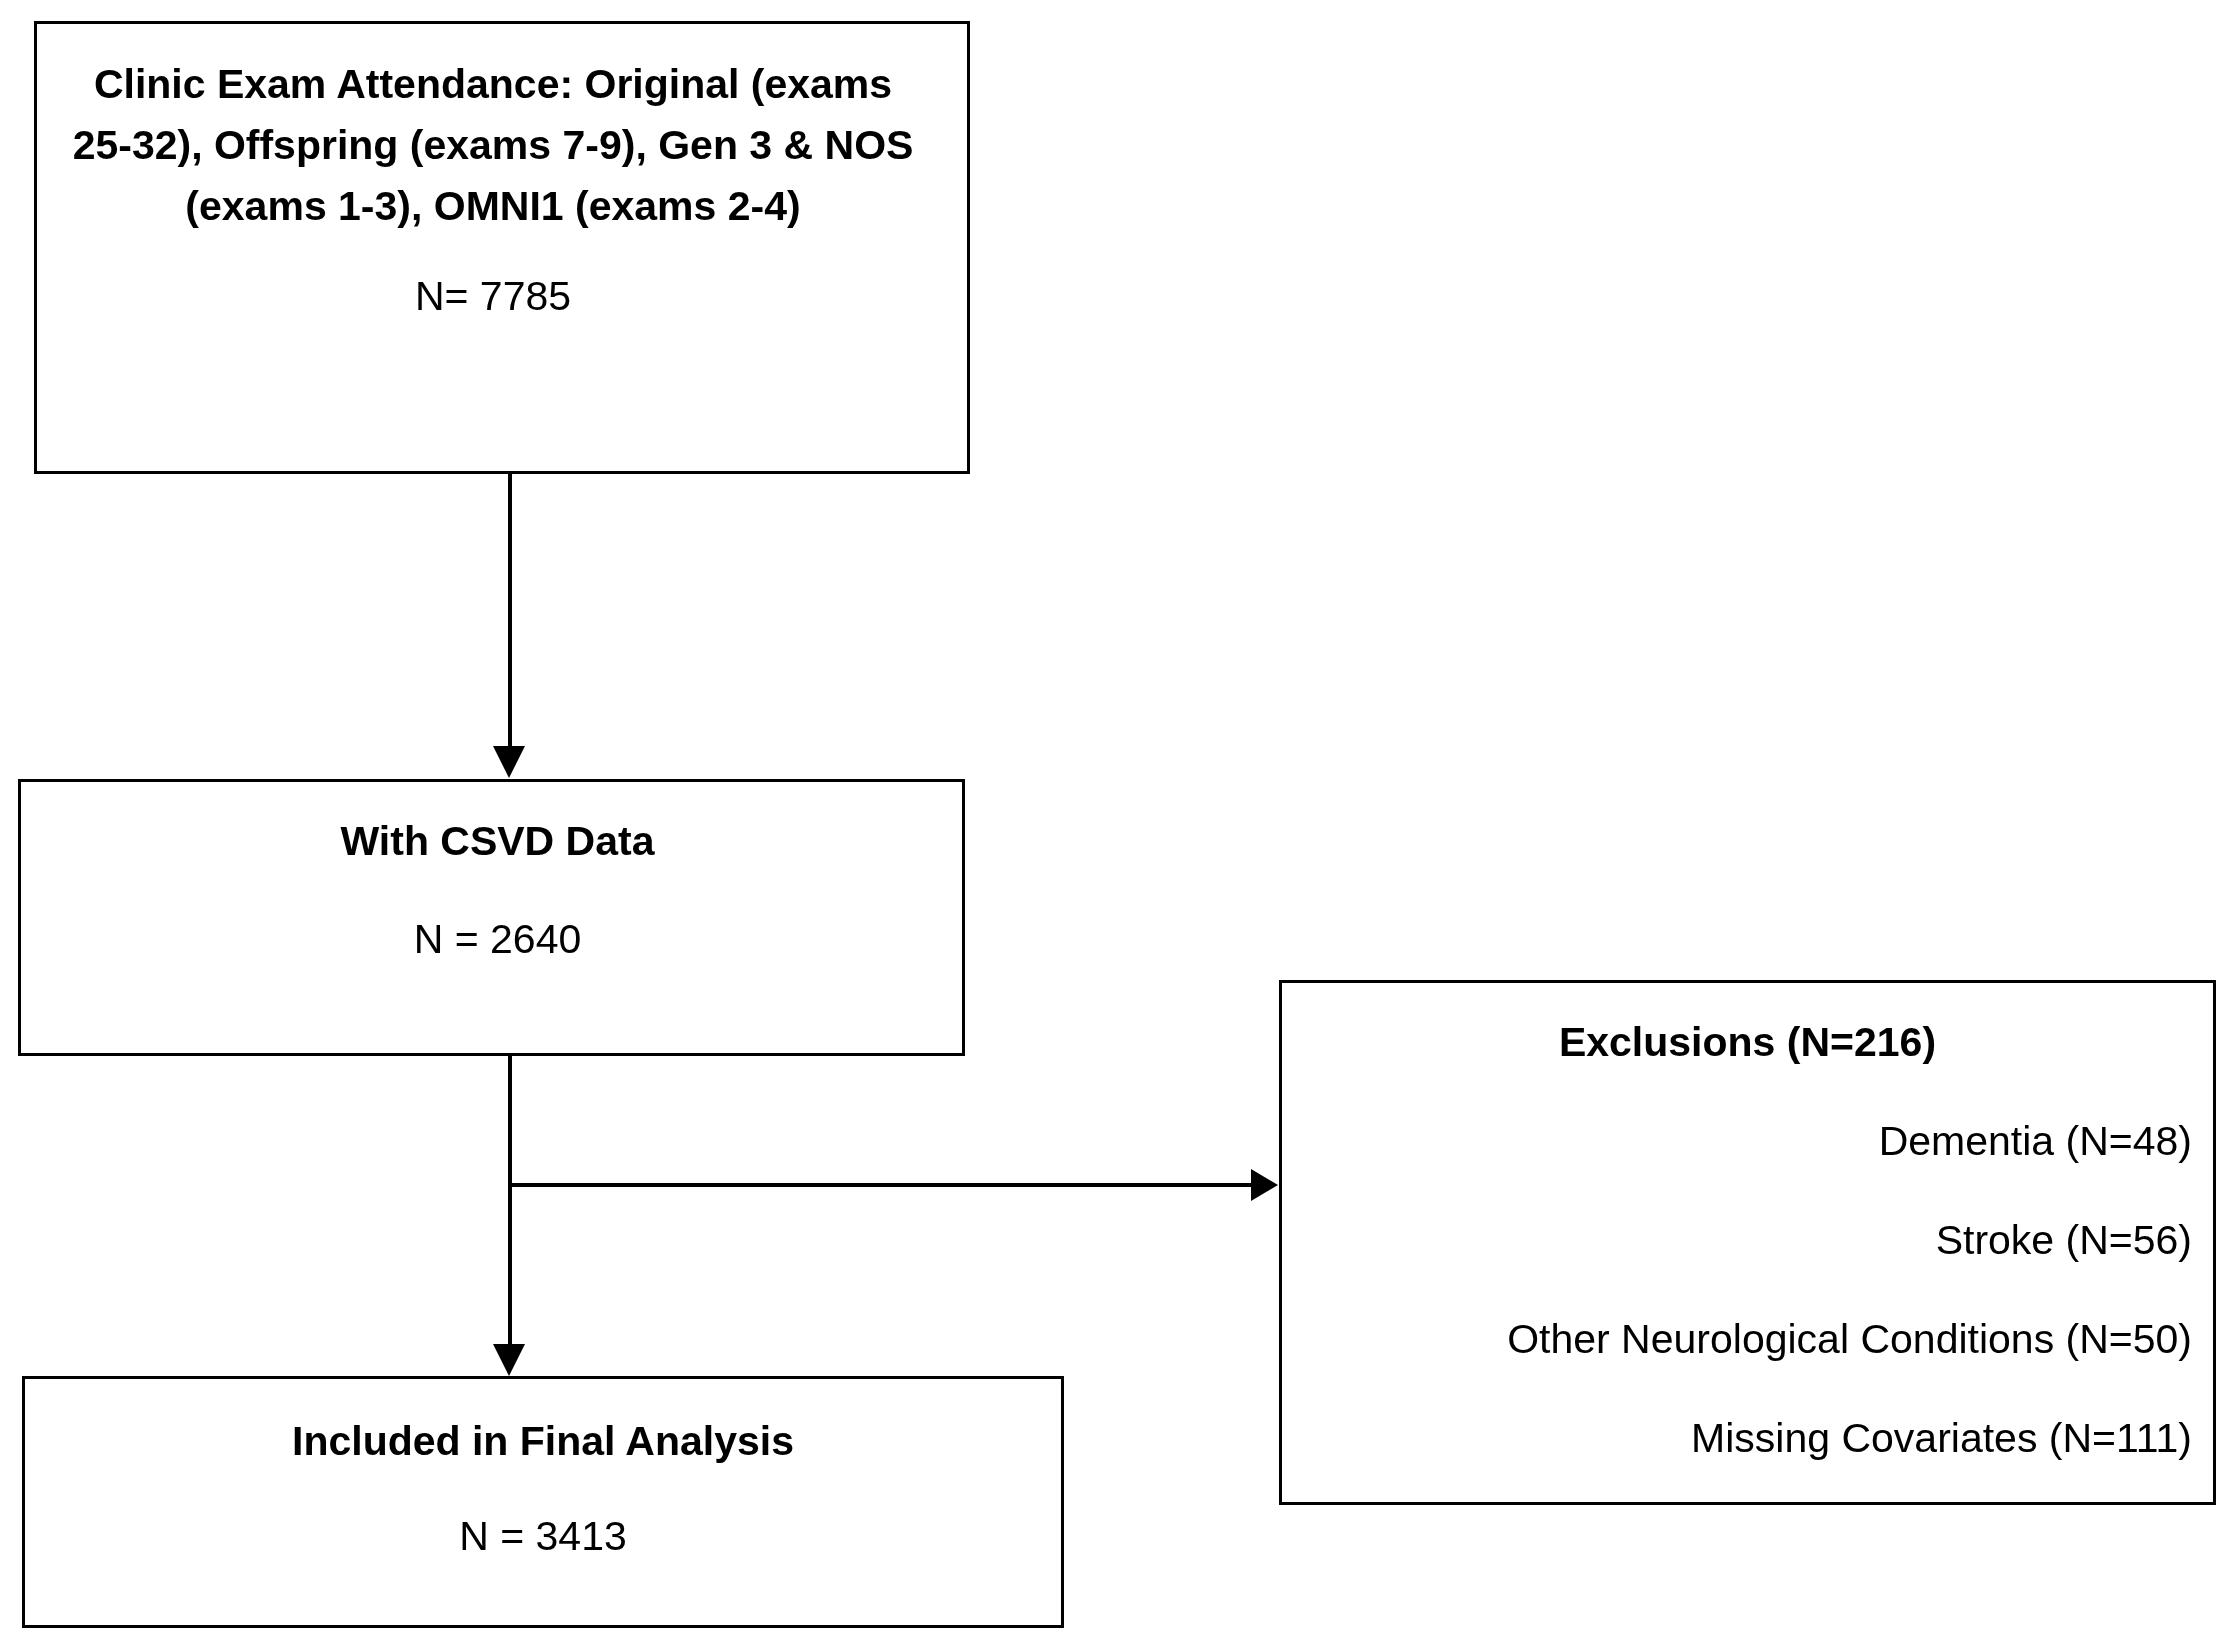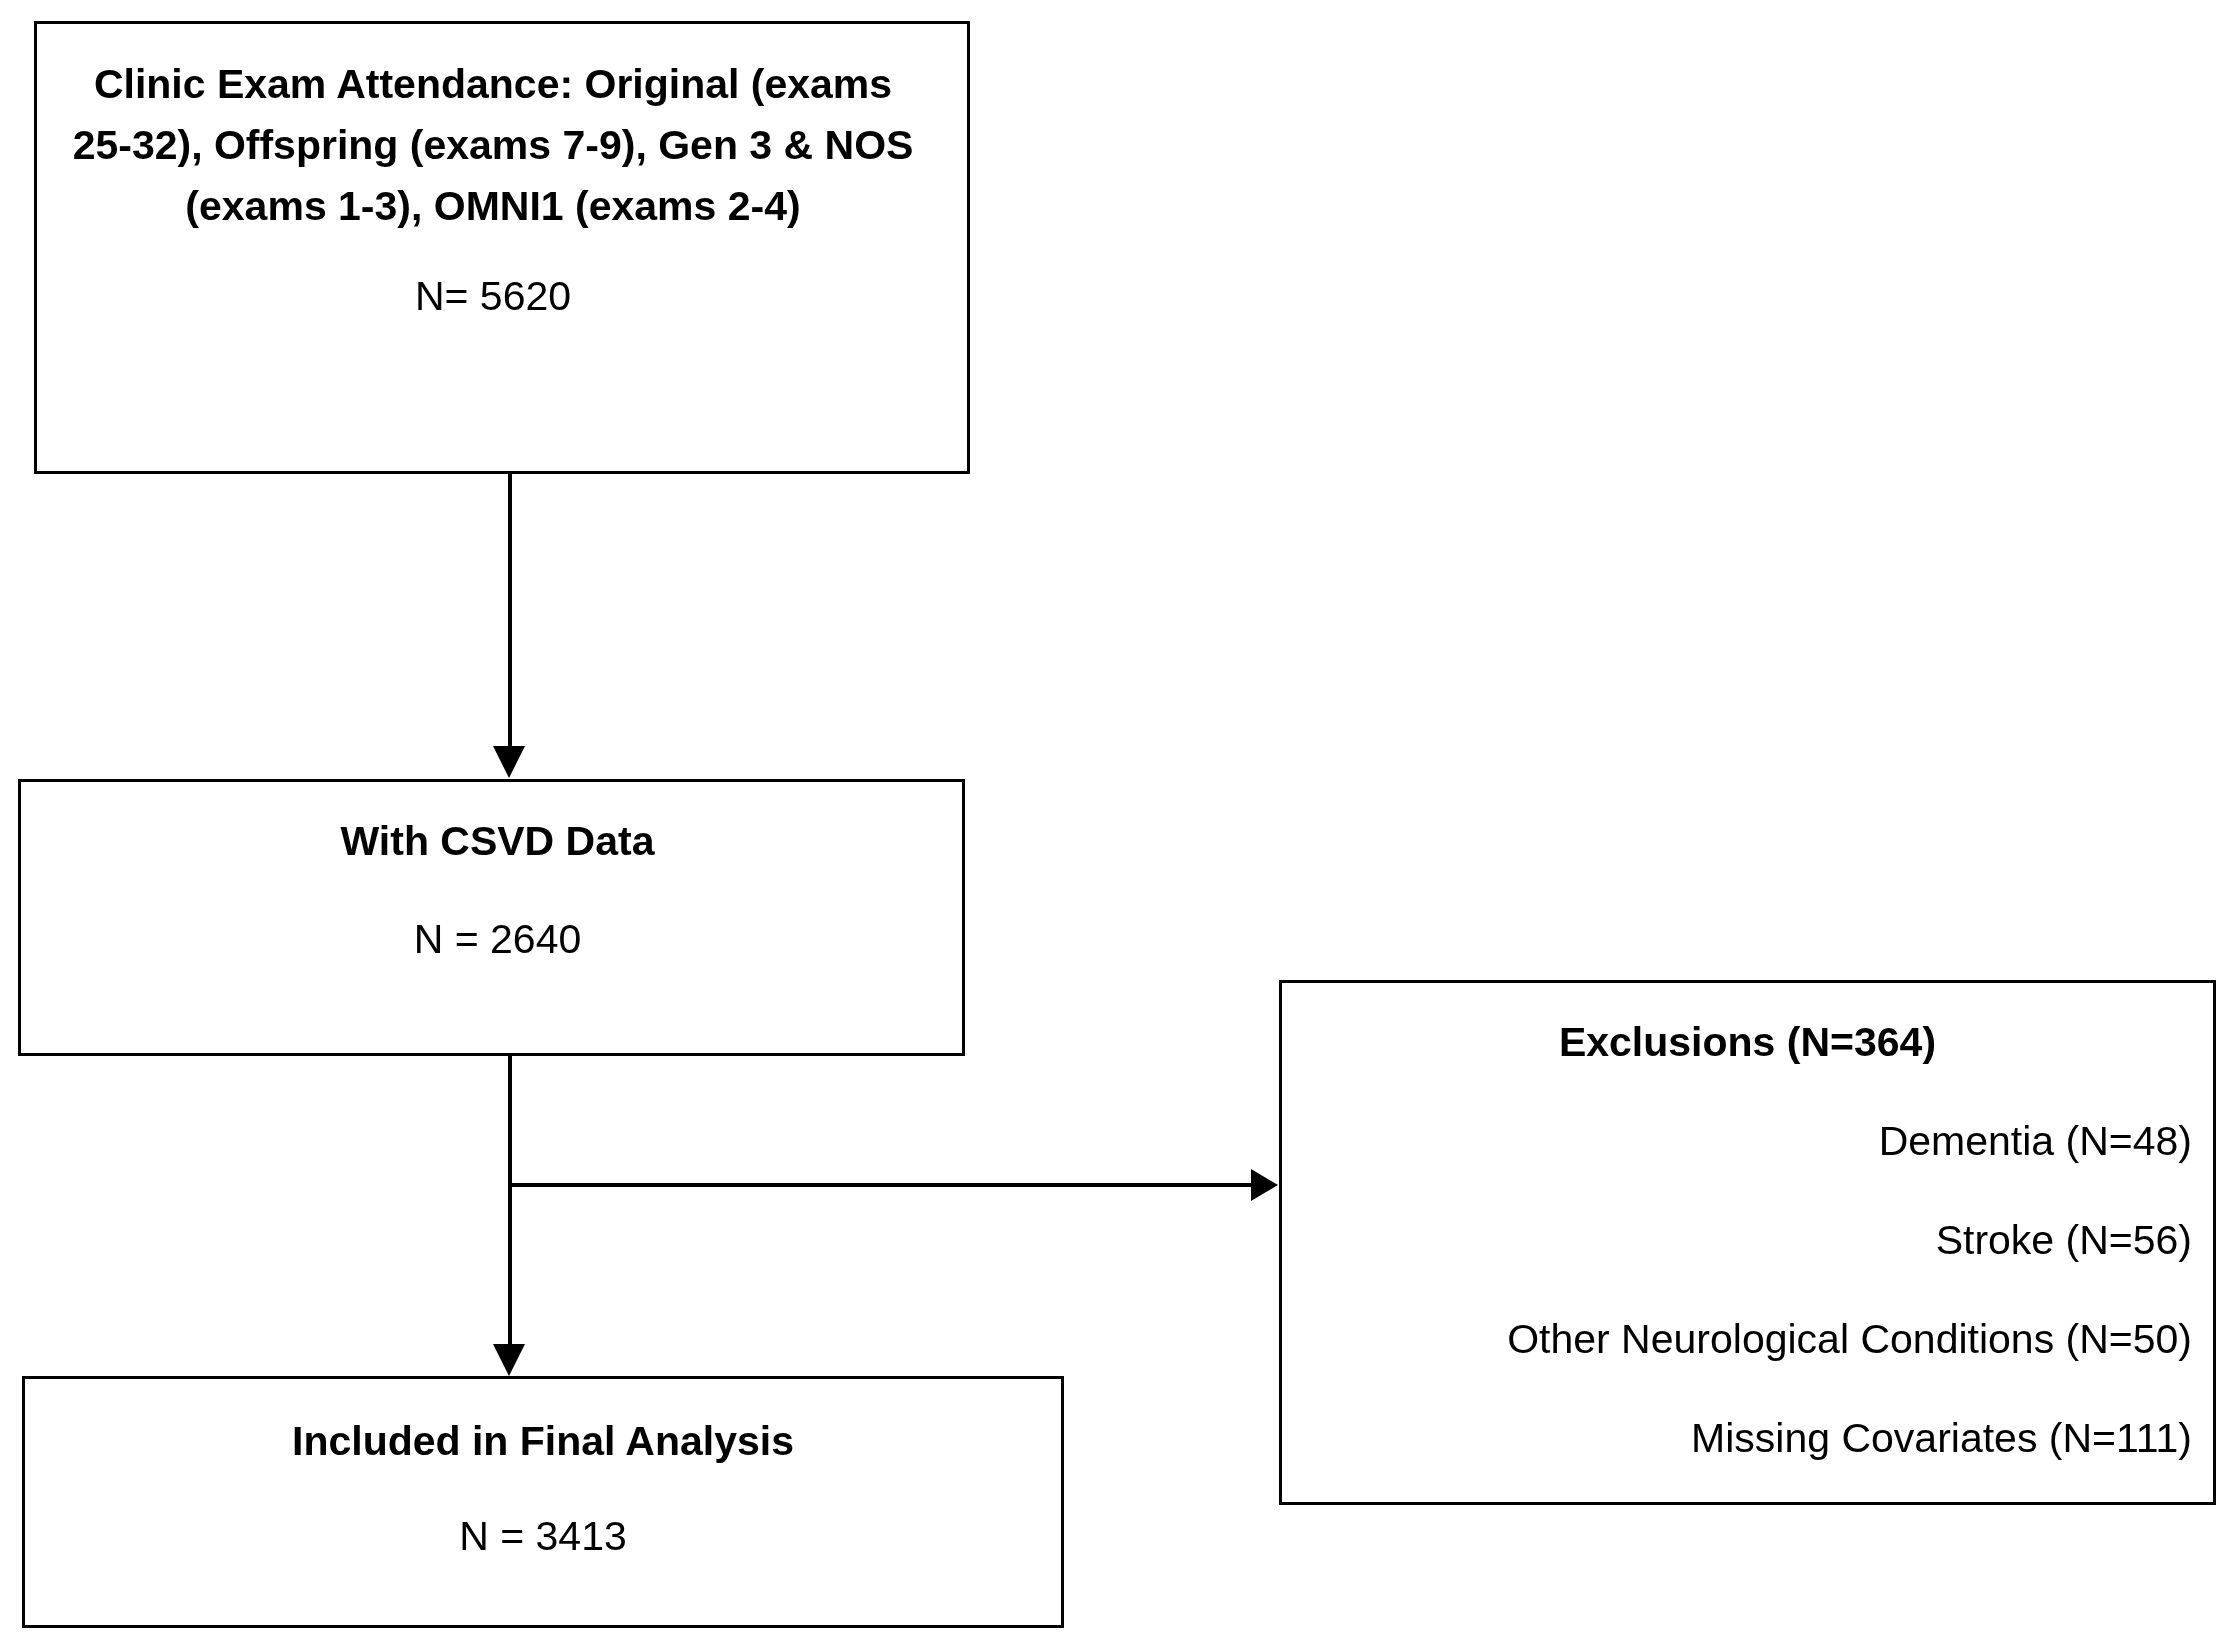--- a/index.html
+++ b/index.html
@@ -81,21 +81,21 @@
   #conn2-hline { left: 508px; top: 1183px; width: 745px; height: 4.2px; }
   #conn2-hhead { left: 1251px; top: 1169px; }
 </style>
 </head>
 <body>
 
 <div class="canvas">
 
   <div class="flow-box" id="box-attendance">
     <div class="box-title">Clinic Exam Attendance: Original (exams 25-32), Offspring (exams 7-9), Gen 3 &amp; NOS (exams 1-3), OMNI1 (exams 2-4)</div>
-    <div class="box-count">N= 5620</div>
+    <div class="box-count">N= 7785</div>
   </div>
 
   <div class="conn-line" id="arrow1-line"></div>
   <div class="arrowhead-down" id="arrow1-head"></div>
 
   <div class="flow-box" id="box-csvd">
     <div class="box-title">With CSVD Data</div>
     <div class="box-count">N = 2640</div>
   </div>
 
@@ -103,21 +103,21 @@
   <div class="arrowhead-down" id="conn2-vhead"></div>
   <div class="conn-line" id="conn2-hline"></div>
   <div class="arrowhead-right" id="conn2-hhead"></div>
 
   <div class="flow-box" id="box-final">
     <div class="box-title">Included in Final Analysis</div>
     <div class="box-count">N = 3413</div>
   </div>
 
   <div class="flow-box" id="box-exclusions">
-    <div class="box-title">Exclusions (N=364)</div>
+    <div class="box-title">Exclusions (N=216)</div>
     <span class="excl-item">Dementia (N=48)</span>
     <span class="excl-item">Stroke (N=56)</span>
     <span class="excl-item">Other Neurological Conditions (N=50)</span>
     <span class="excl-item">Missing Covariates (N=111)</span>
   </div>
 
 </div>
 
 
 </body></html>

